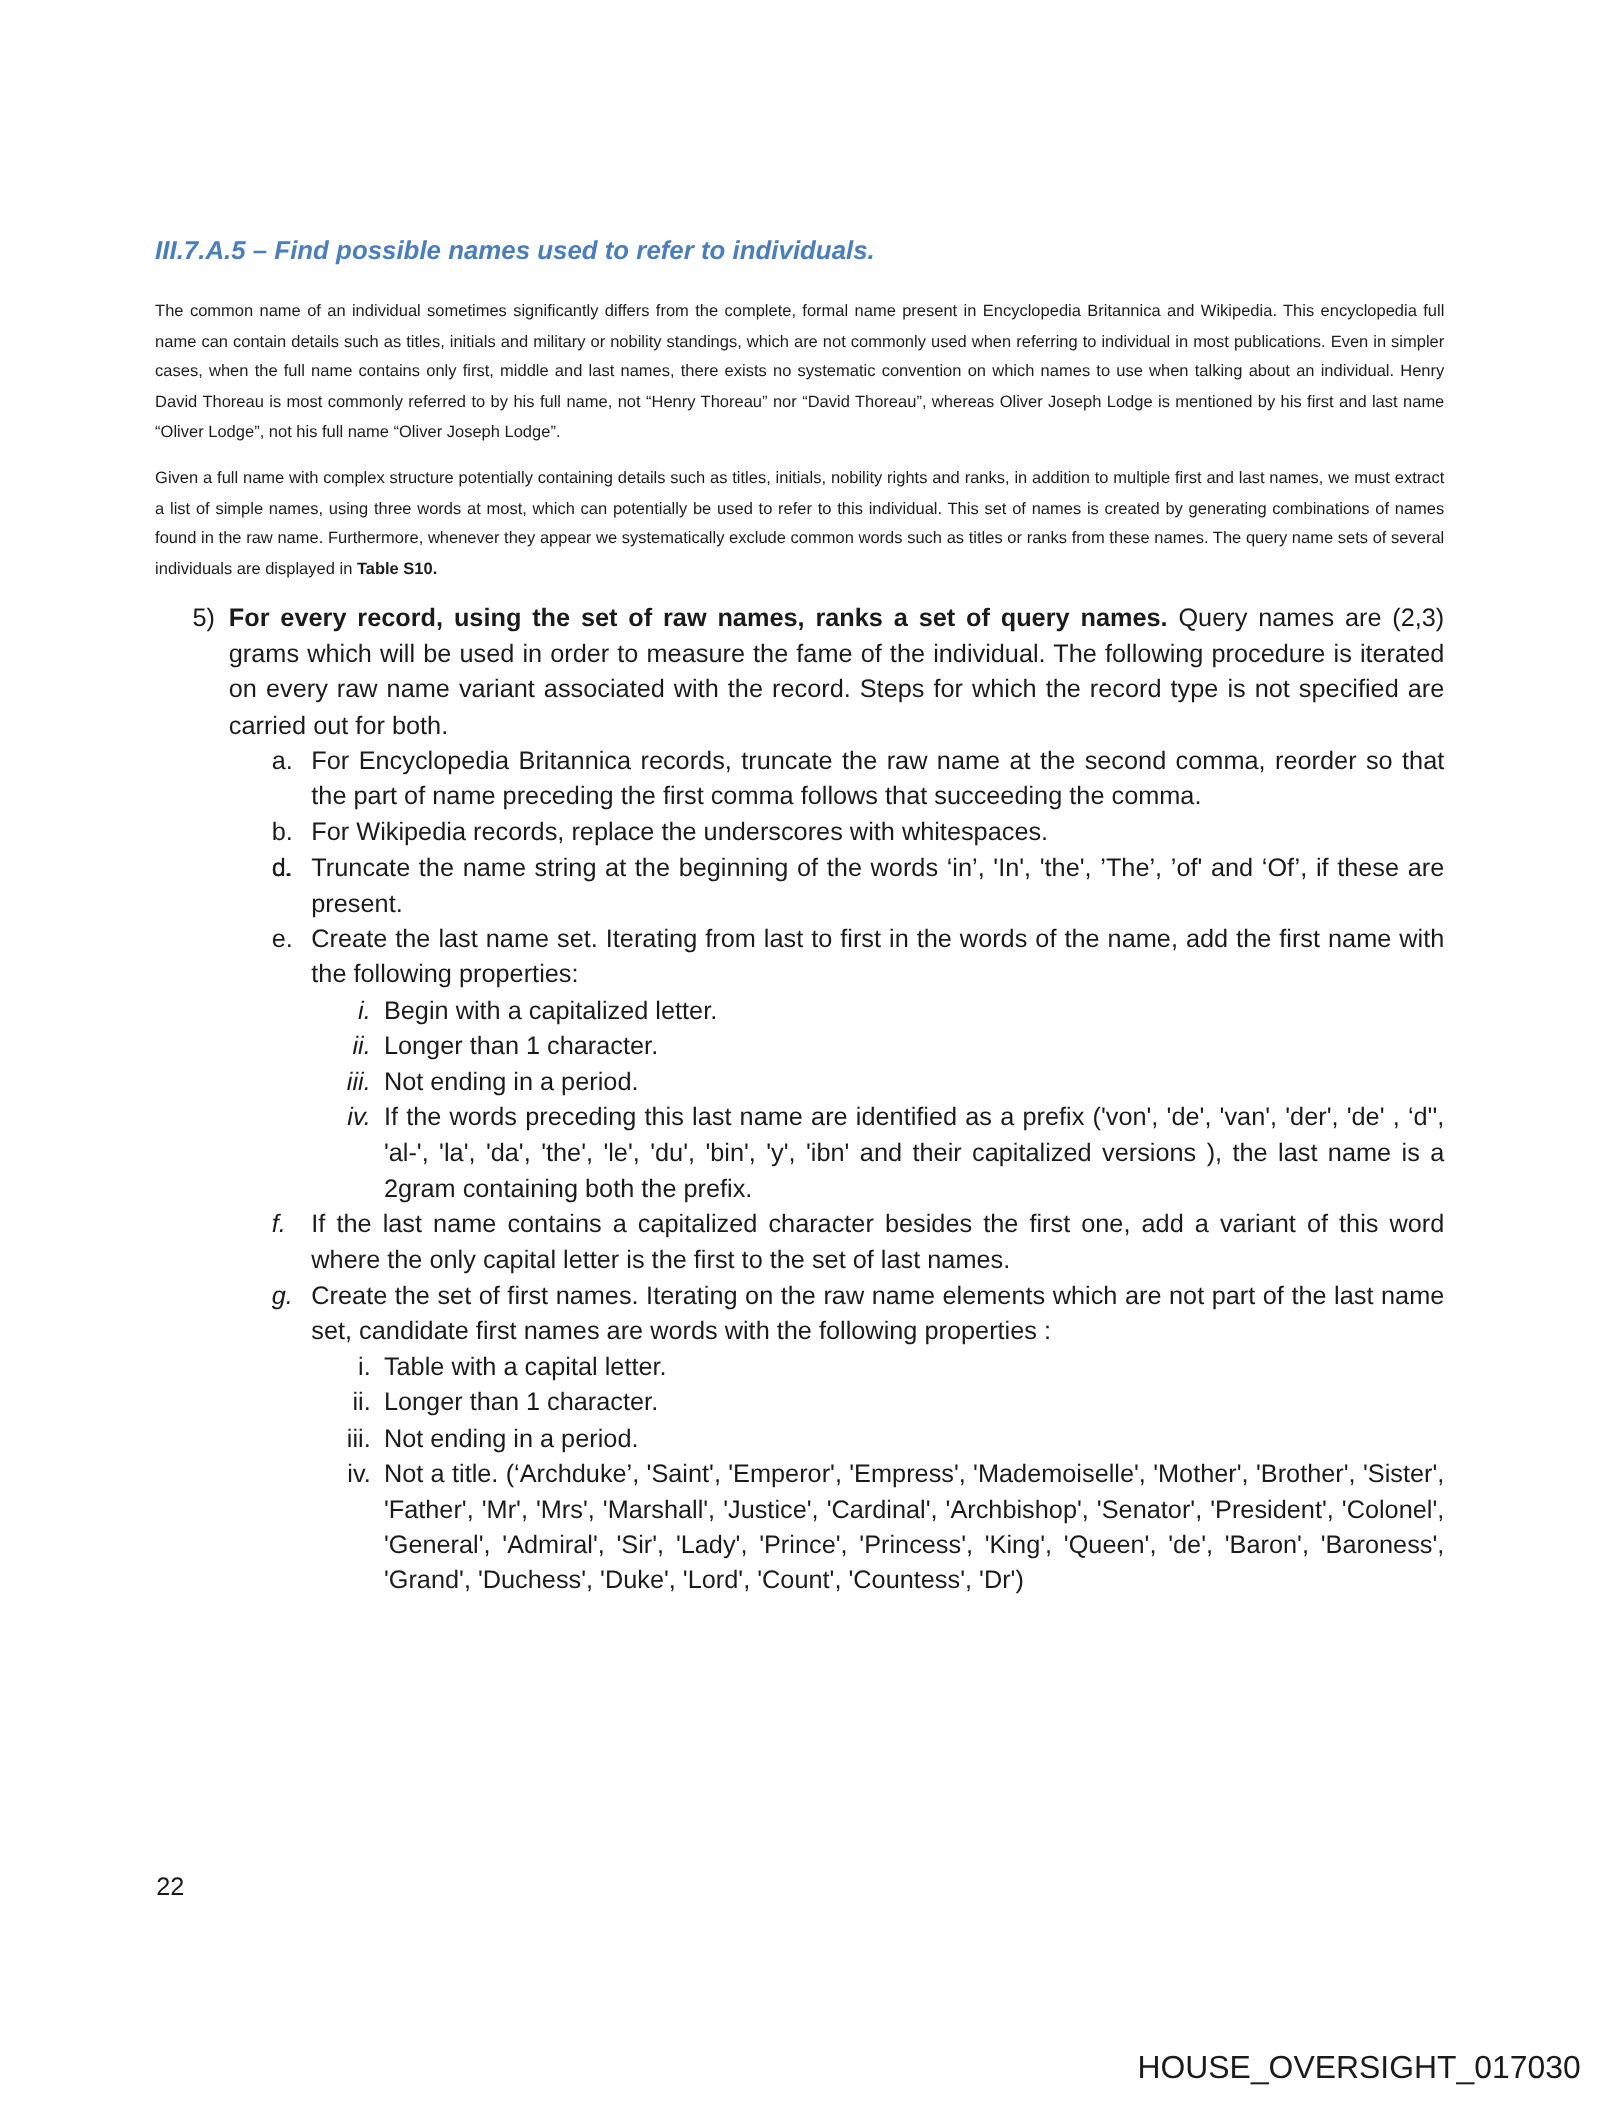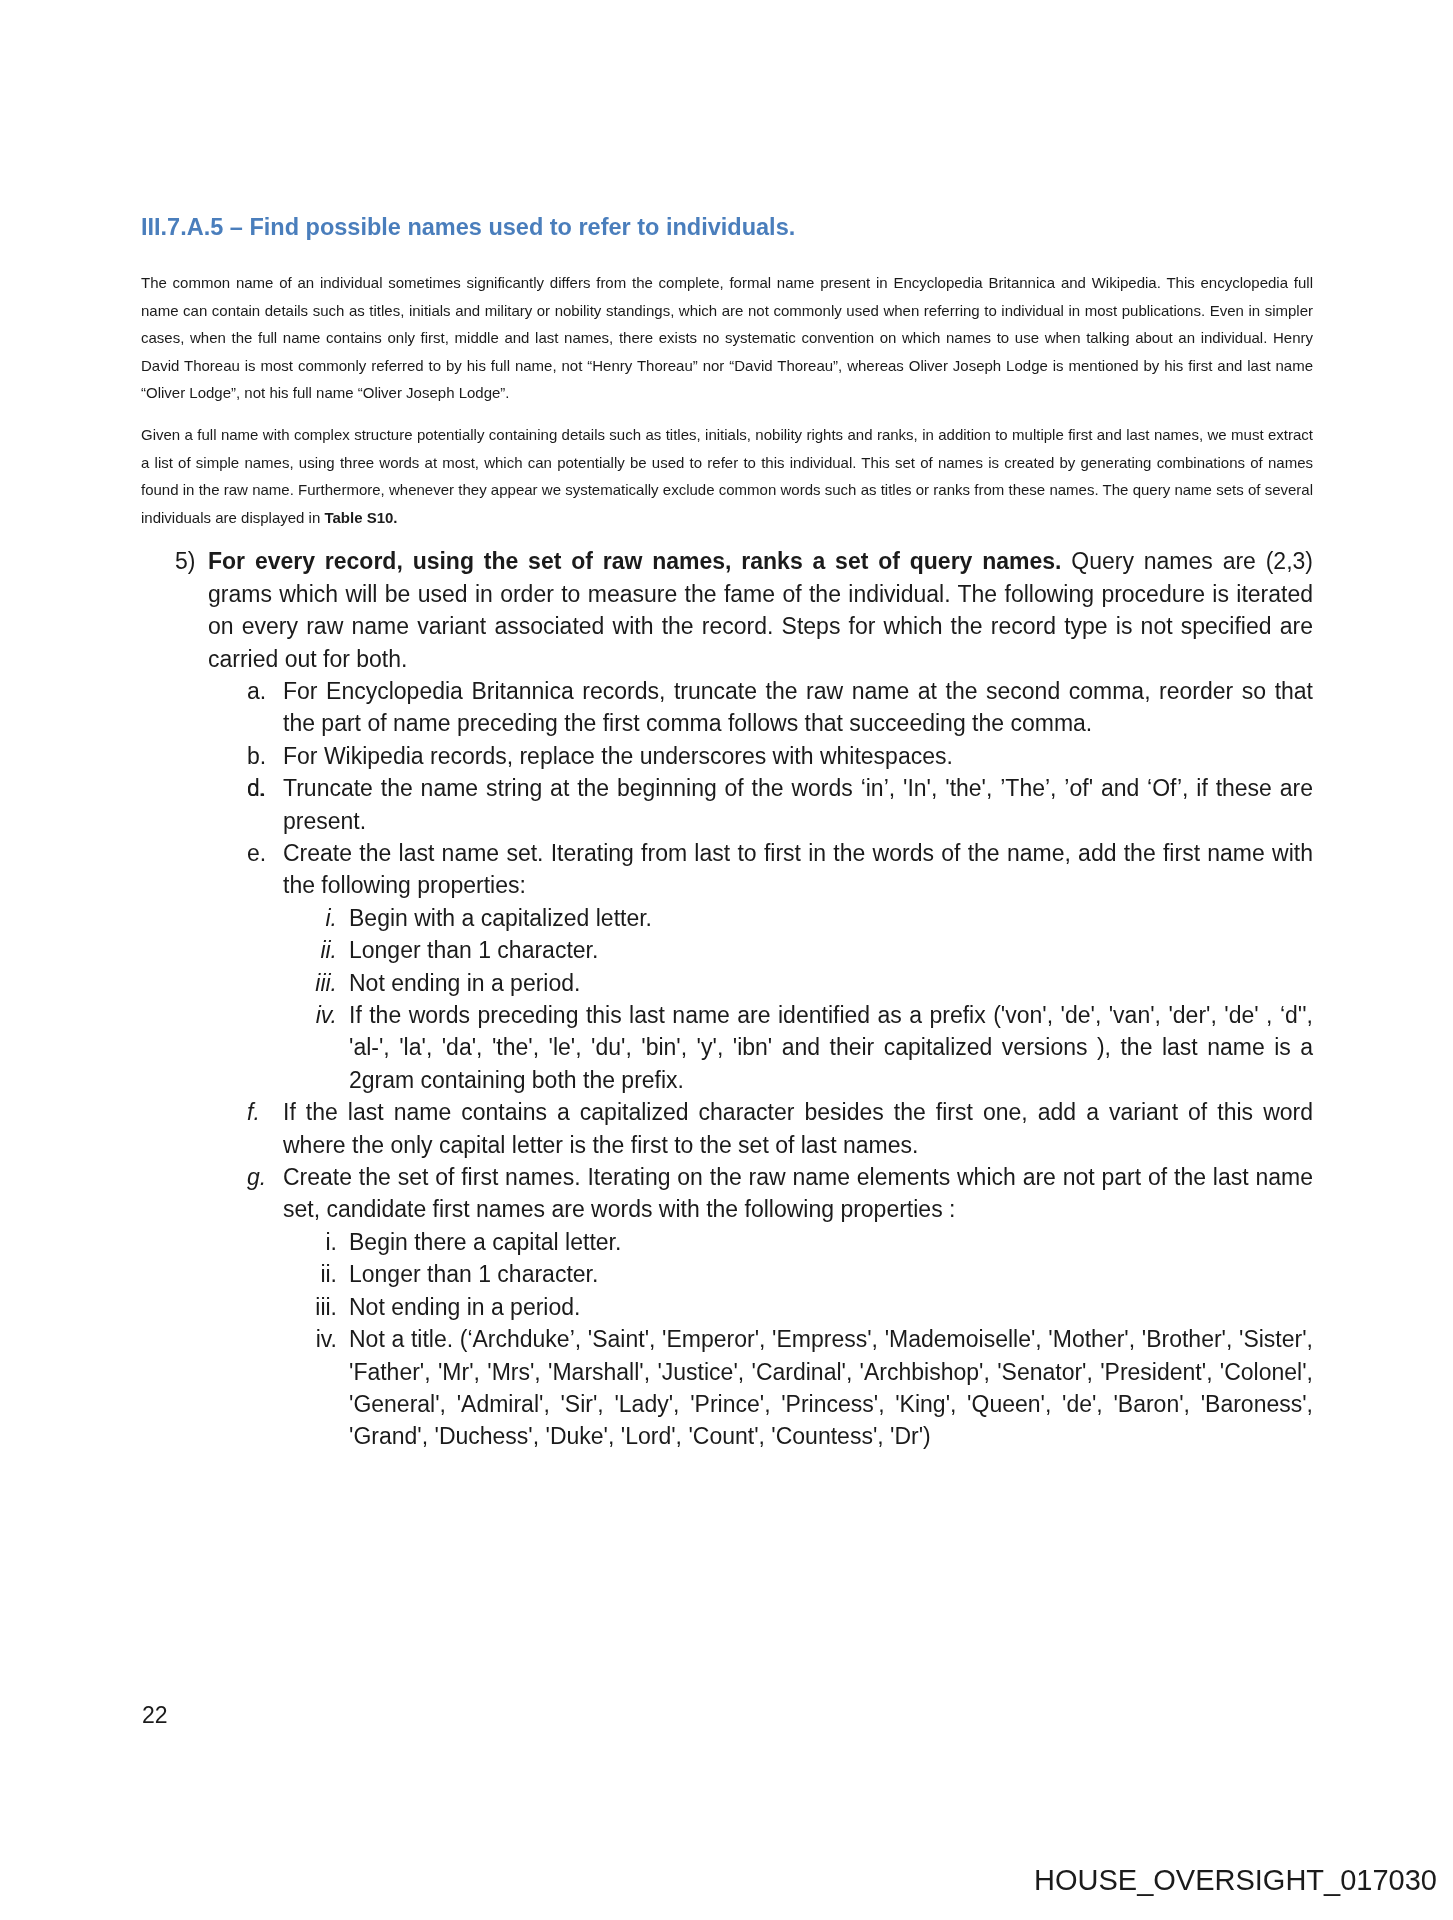--- a/index.html
+++ b/index.html
@@ -15,20 +15,21 @@
   .content {
     position: absolute;
     left: 141px;
     top: 212px;
     width: 1172px;
   }
   .heading {
     font-size: 23.5px;
     line-height: 30px;
     font-weight: bold;
+    font-style: italic;
     color: #4a7ebc;
     margin: 0 0 27px 0;
   }
   .para {
     font-size: 15px;
     line-height: 27.6px;
     text-align: justify;
     margin: 0 0 14px 0;
   }
   .bold { font-weight: bold; }
@@ -149,21 +150,21 @@
         <span>If the last name contains a capitalized character besides the first one, add a variant of this word where the only capital letter is the first to the set of last names.</span>
       </div>
 
       <div class="letter-item italic-marker">
         <span class="marker">g.</span>
         <span>Create the set of first names. Iterating on the raw name elements which are not part of the last name set, candidate first names are words with the following properties :</span>
       </div>
 
       <div class="roman-item">
         <span class="marker">i.</span>
-        <span>Begin there a capital letter.</span>
+        <span>Table with a capital letter.</span>
       </div>
 
       <div class="roman-item">
         <span class="marker">ii.</span>
         <span>Longer than 1 character.</span>
       </div>
 
       <div class="roman-item">
         <span class="marker">iii.</span>
         <span>Not ending in a period.</span>

